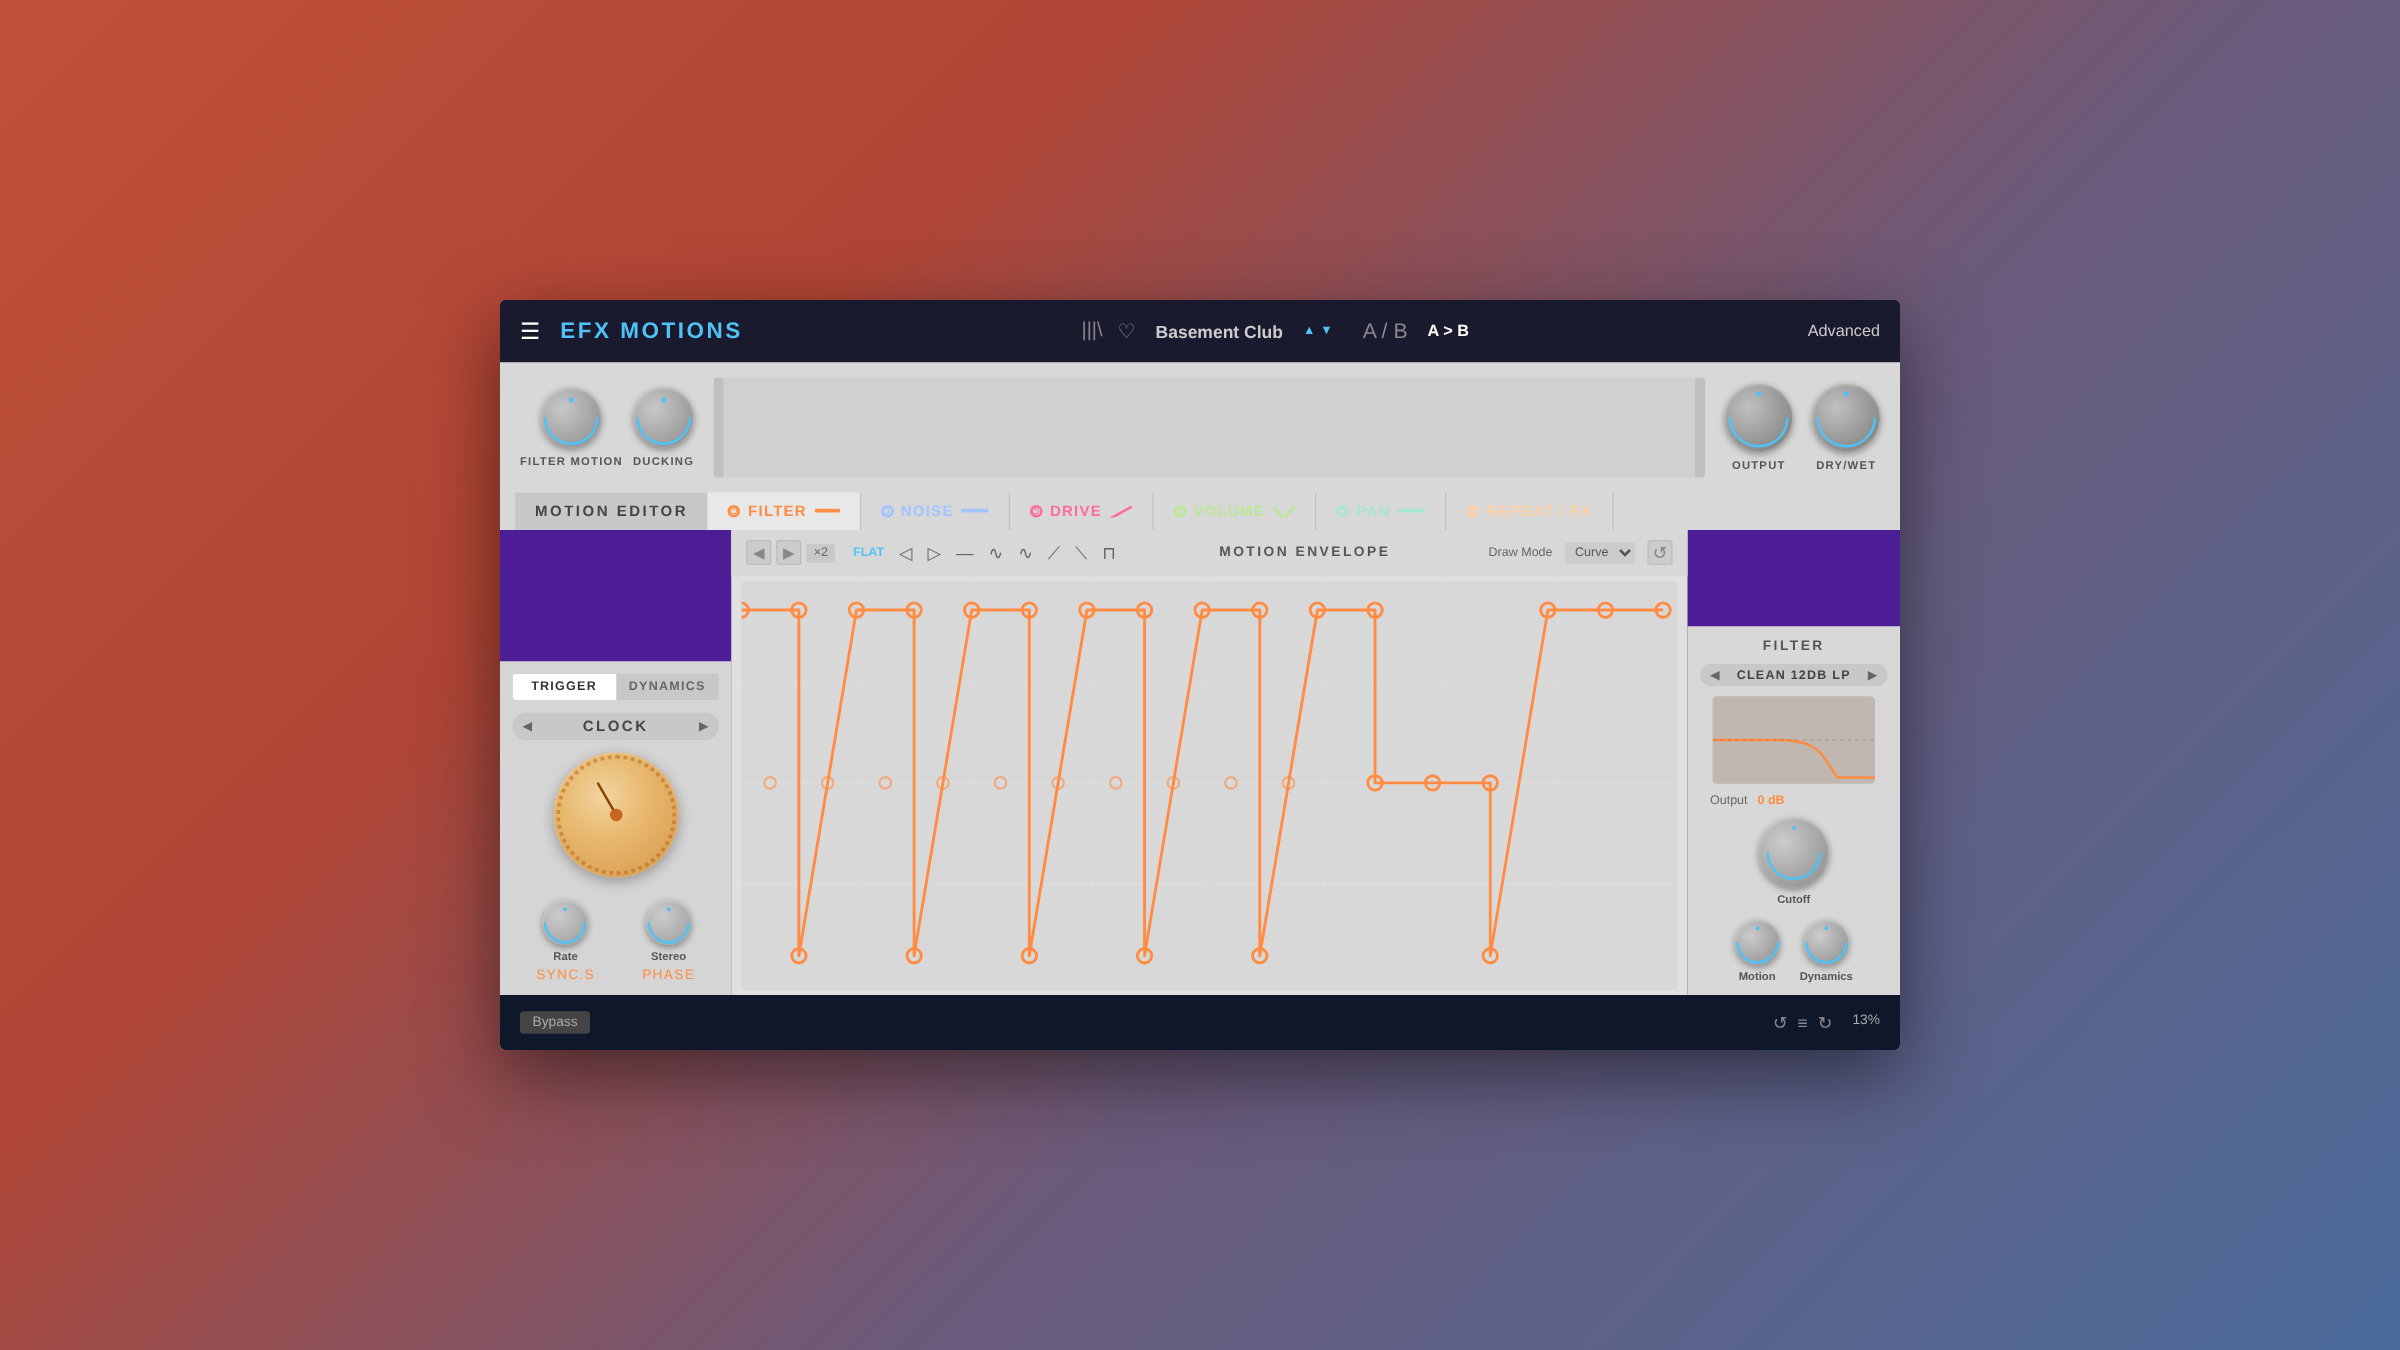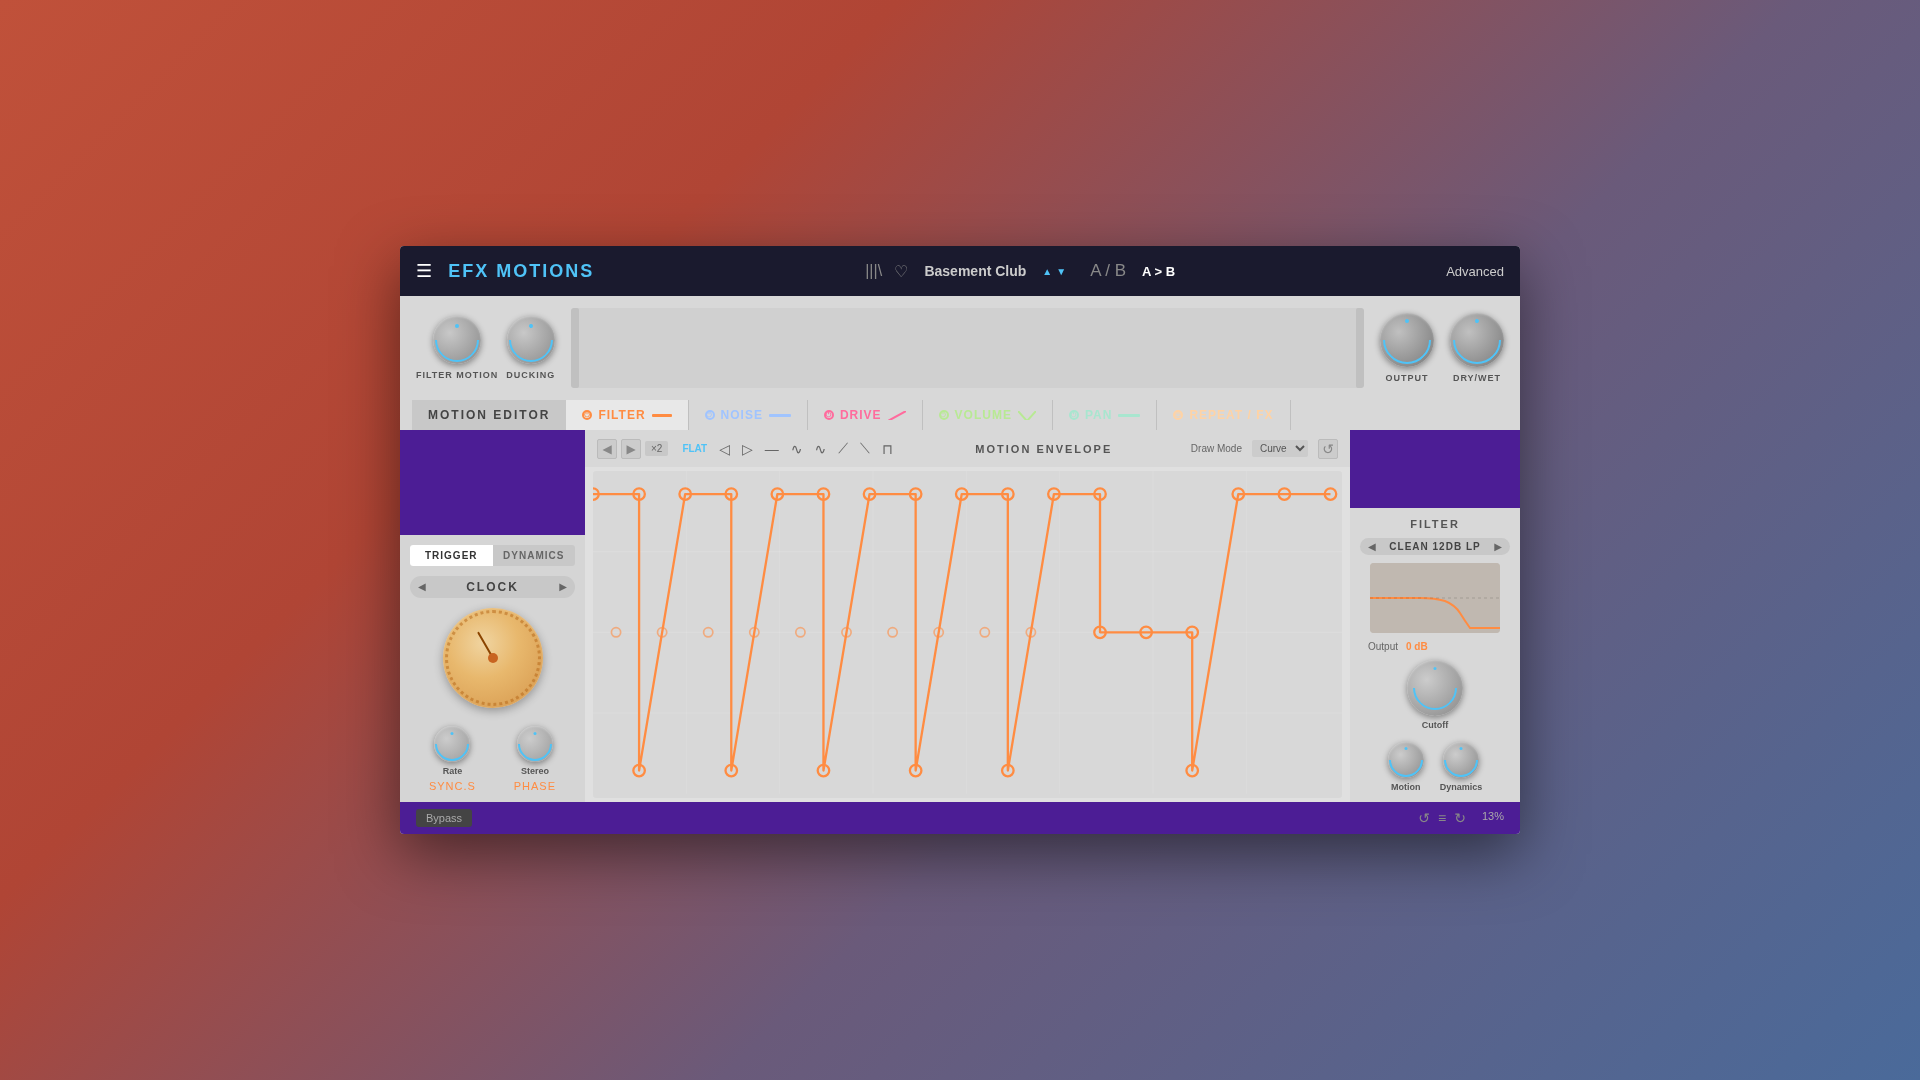--- a/index.html
+++ b/index.html
@@ -458,22 +458,22 @@
     .filter-knob-group {
       display: flex;
       flex-direction: column;
       align-items: center;
       gap: 4px;
     }
     .filter-knob-label { font-size: 9px; color: #555; font-weight: bold; }
 
     
     .status-bar {
-      background: #4c1d95;
-      height: 32px;
+      background: #0f172a;
+      height: 44px;
       display: flex;
       align-items: center;
       padding: 0 16px;
       gap: 12px;
     }
     .status-bypass {
       background: #444;
       color: #aaa;
       font-size: 11px;
       padding: 3px 10px;

